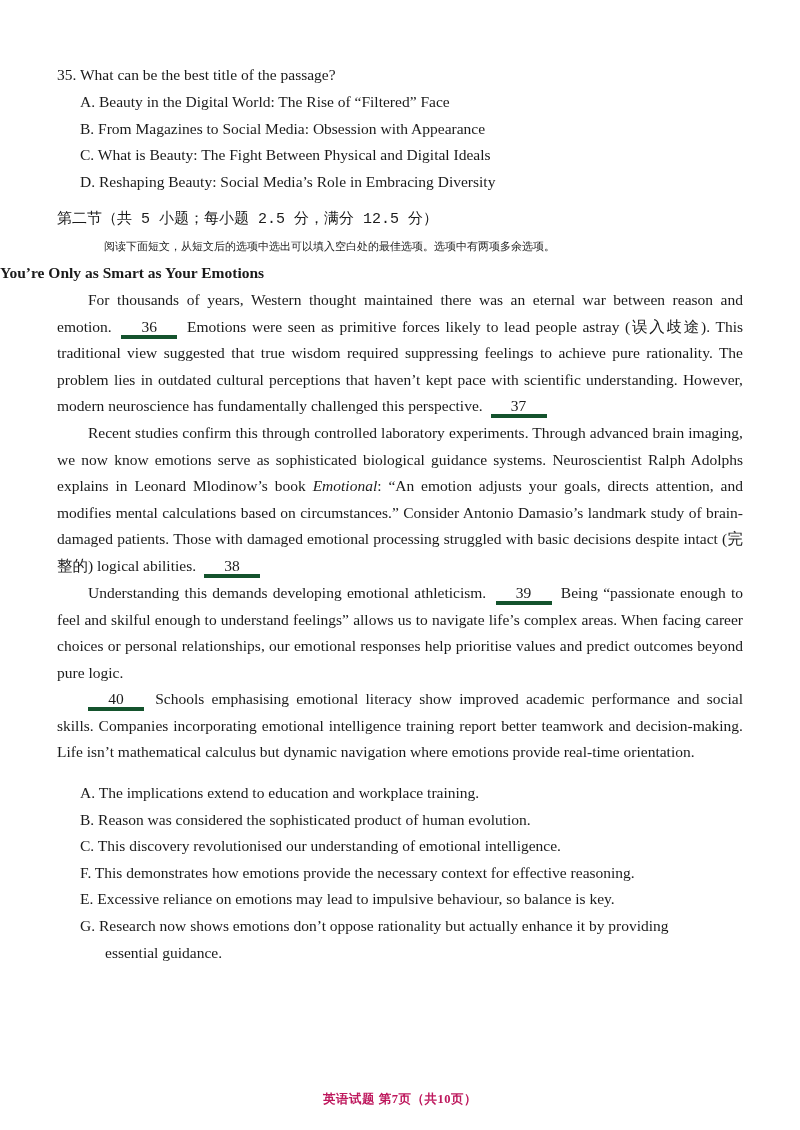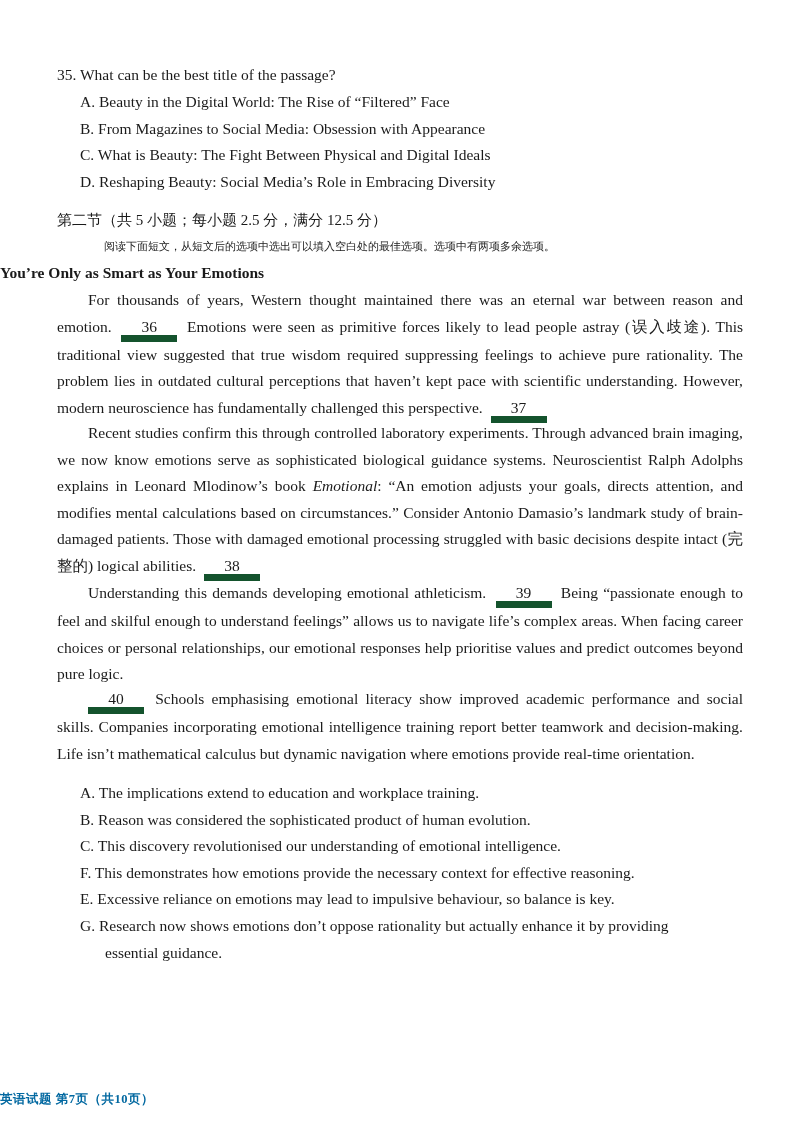--- a/index.html
+++ b/index.html
@@ -5,38 +5,38 @@
     html, body { margin: 0; padding: 0; background: #ffffff; }
     body {
       width: 800px; height: 1130px; position: relative; overflow: hidden;
       font-family: "Liberation Serif", "DejaVu Serif", serif;
       color: #1a1a1a;
     }
     .page { position: absolute; left: 0; top: 4px; width: 800px; height: 1130px; }
     .line { position: absolute; font-size: 15.5px; line-height: 20px; white-space: nowrap; }
     .q-stem { left: 57px; top: 61px; }
     .opt { left: 80px; }
-    .section-head { left: 57px; top: 206px; font-size: 15px; }
+    .section-head { left: 57px; top: 206px; font-size: 15px; font-family: Liberation Mono, monospace; }
     .instr { left: 88px; top: 232px; font-size: 11px; margin-left: 16px; }
     .title { left: 0; width: 800px; text-align: left; top: 259px; font-weight: bold; font-size: 15.5px; }
     .para {
       position: absolute; left: 57px; width: 686px;
       font-size: 15.5px; line-height: 26.6px; text-align: justify;
       text-indent: 31px; margin: 0;
     }
     .blank {
-      display: inline-block; border-bottom: 7px solid #14532d;
+      display: inline-block; border-bottom: 4px solid #14532d;
       min-width: 56px; text-align: center; line-height: 17px; text-indent: 0;
       margin: 0 4px;
     }
     .choices { position: absolute; left: 80px; top: 776px; width: 640px; }
     .choice { font-size: 15.5px; line-height: 26.6px; padding-left: 25px; text-indent: -25px; }
     .footer {
-      position: absolute; left: 0; width: 800px; top: 1087px; text-align: left;
-      font-size: 12.5px; color: #0369a1; font-weight: bold; letter-spacing: 0.5px;
+      position: absolute; left: 0; width: 800px; top: 1087px; text-align: center;
+      font-size: 12.5px; color: #be185d; font-weight: bold; letter-spacing: 0.5px;
     }
   </style>
 </head>
 <body>
 
 <div class="page">
 
   <div class="line q-stem">35. What can be the best title of the passage?</div>
   <div class="line opt" style="top:88px">A. Beauty in the Digital World: The Rise of “Filtered” Face</div>
   <div class="line opt" style="top:115px">B. From Magazines to Social Media: Obsession with Appearance</div>

